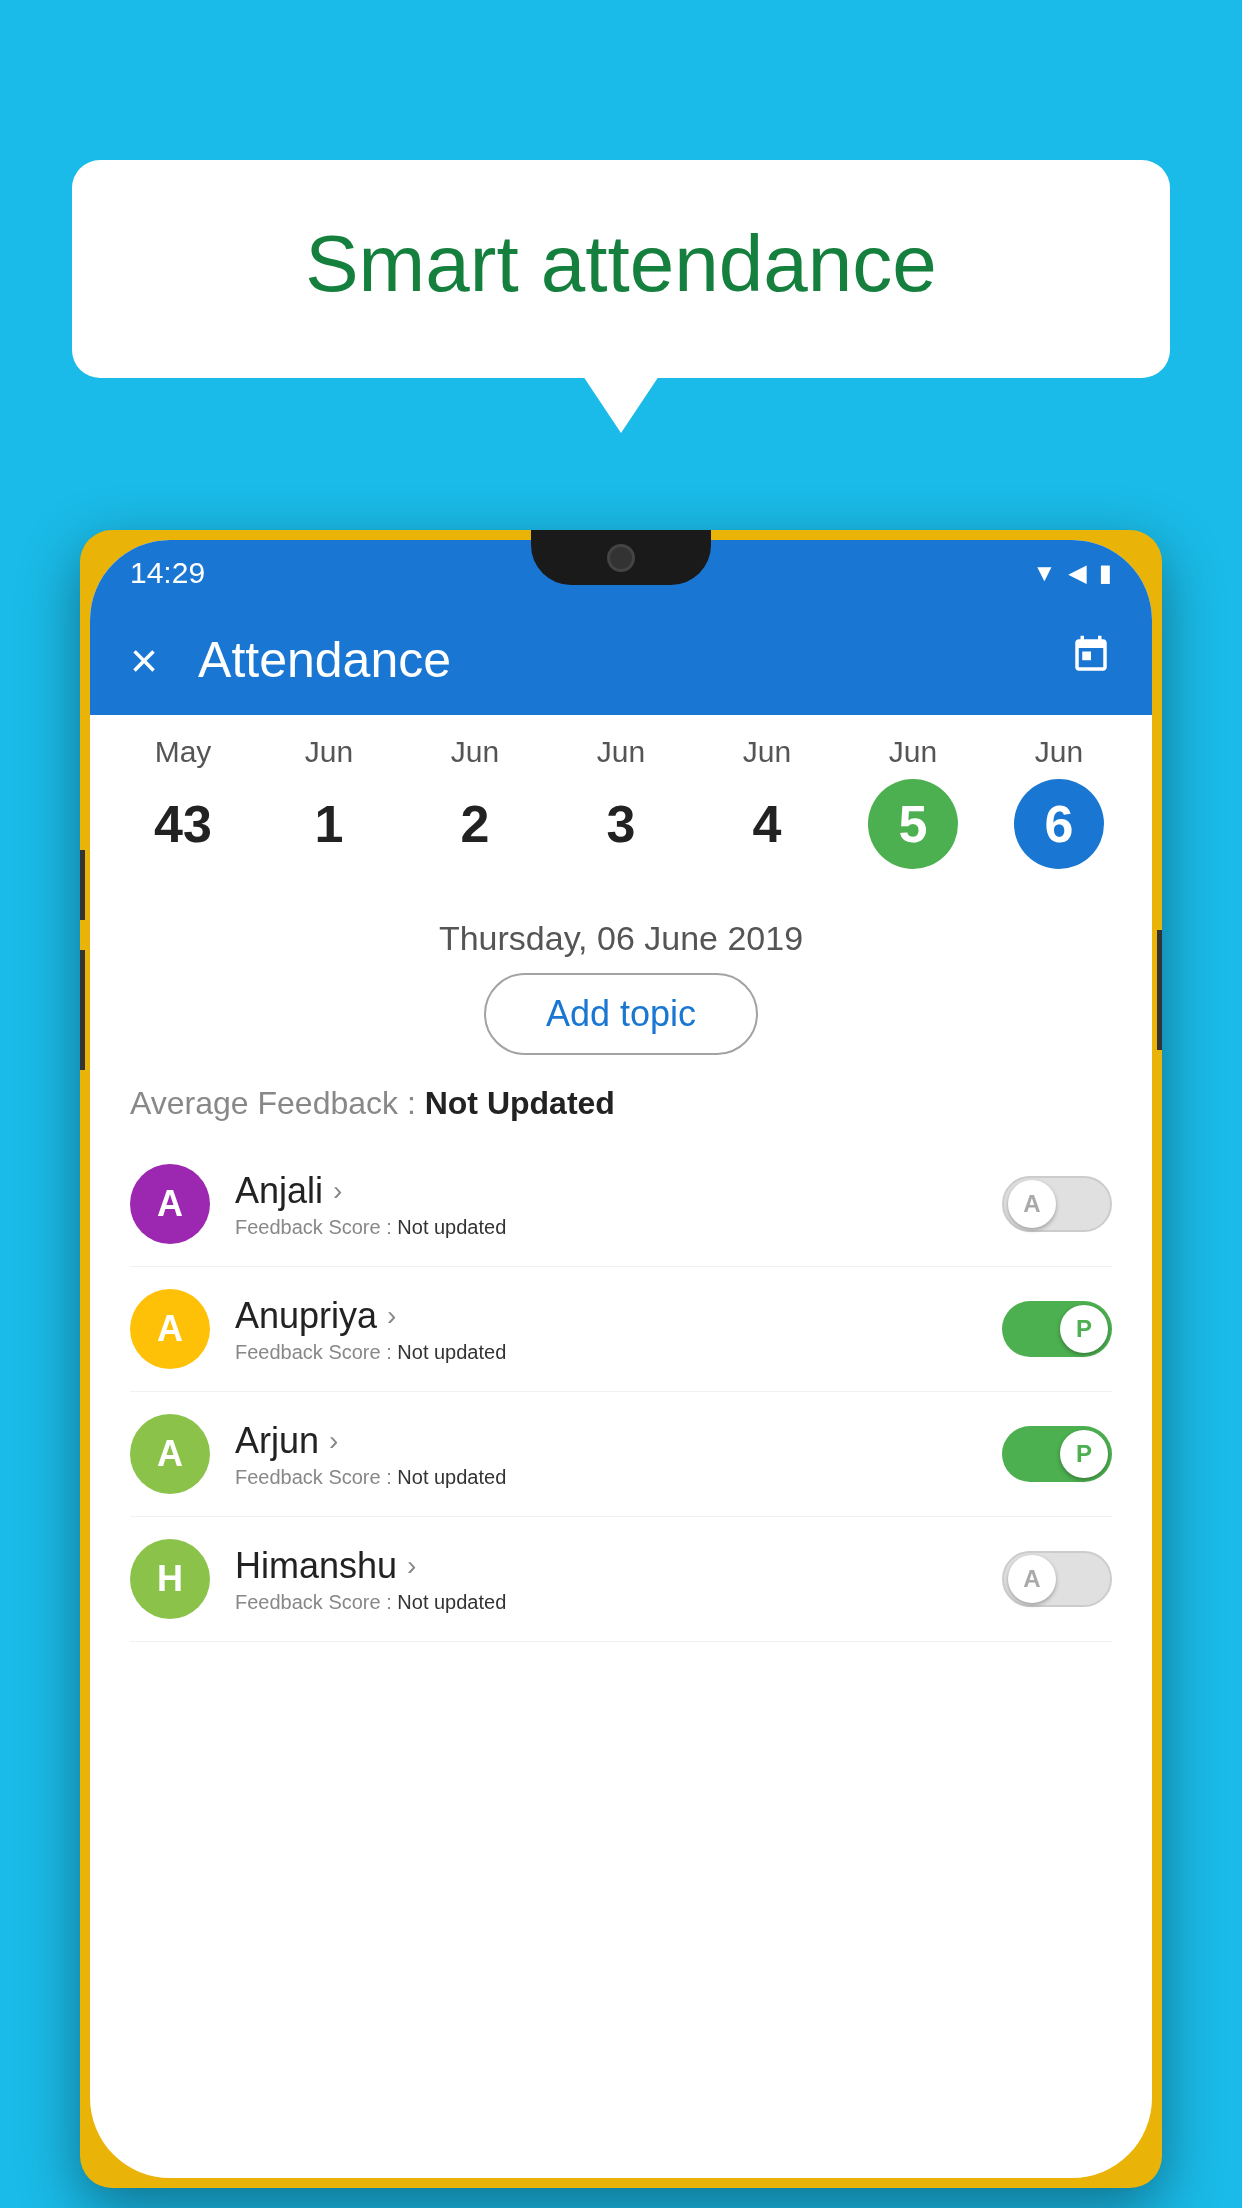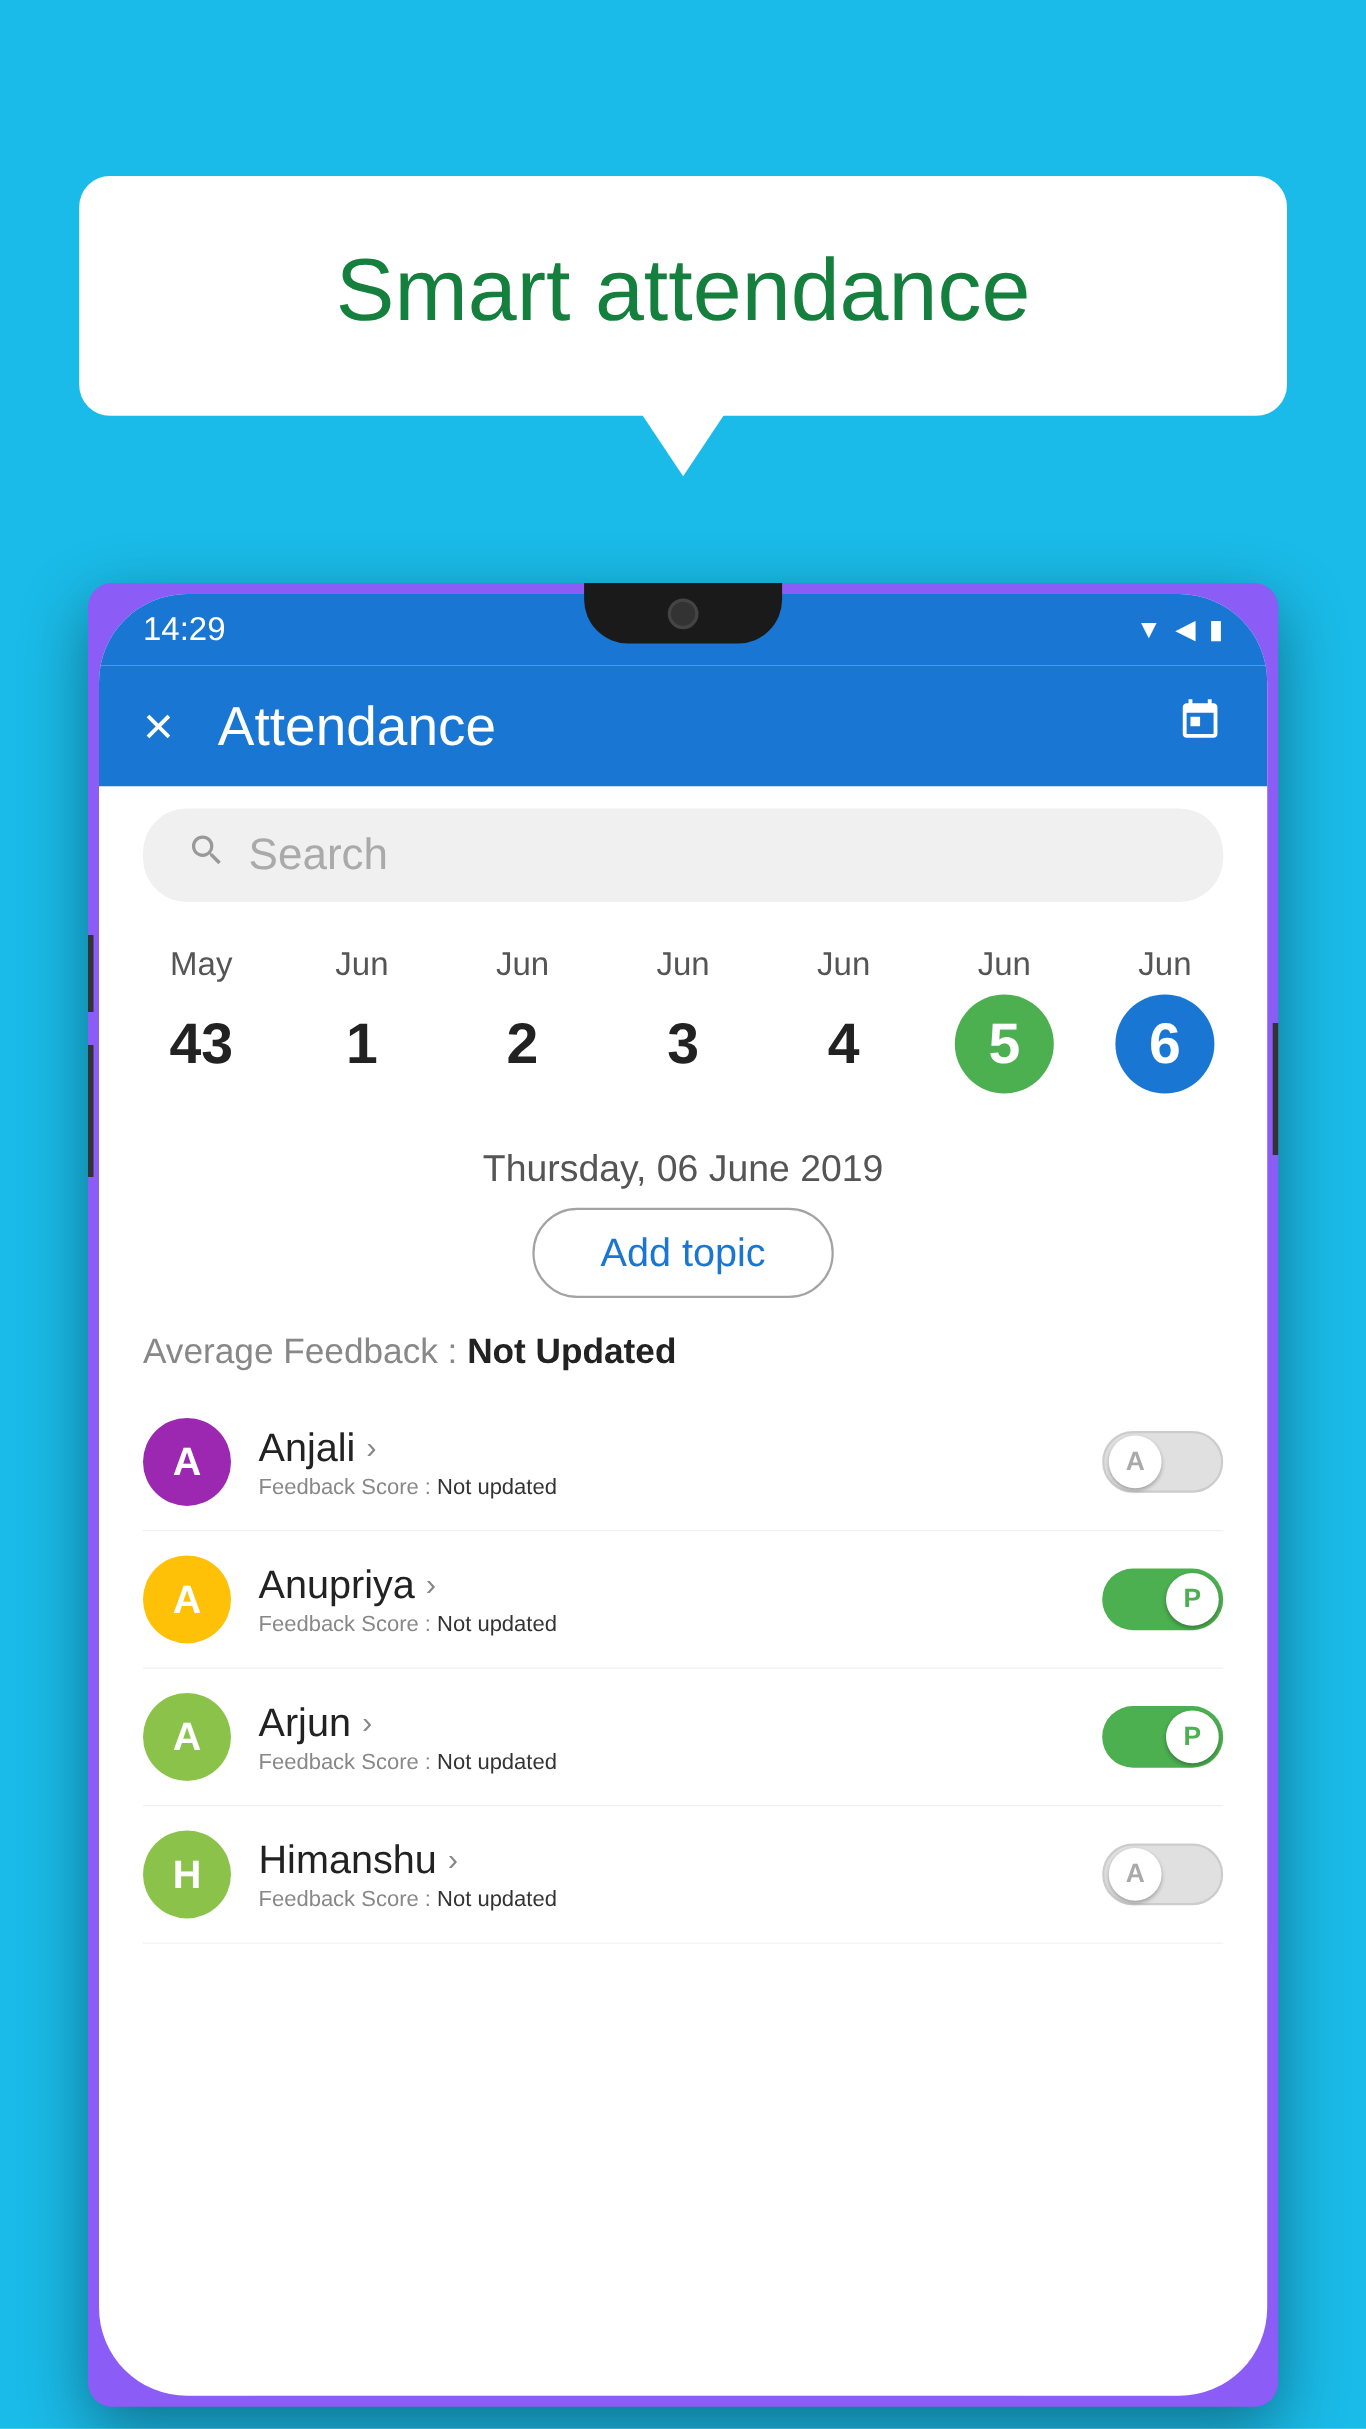--- a/index.html
+++ b/index.html
@@ -56,22 +56,22 @@
       font-weight: 300;
     }
 
     
     .phone-frame {
       position: absolute;
       top: 530px;
       left: 80px;
       right: 80px;
       bottom: 20px;
-      background: #8b5cf6;
-      border-radius: 22px;
+      background: #eab308;
+      border-radius: 32px;
       overflow: hidden;
       box-shadow: 0 20px 60px rgba(0,0,0,0.4);
     }
 
     
     .phone-notch {
       position: absolute;
       top: 0;
       left: 50%;
       transform: translateX(-50%);
@@ -427,30 +427,20 @@
     <div class="app-bar">
       <span class="app-bar-close">×</span>
       <span class="app-bar-title">Attendance</span>
       <span class="app-bar-calendar">
         <svg width="42" height="42" viewBox="0 0 24 24" fill="white">
           <path d="M19 3h-1V1h-2v2H8V1H6v2H5c-1.1 0-2 .9-2 2v14c0 1.1.9 2 2 2h14c1.1 0 2-.9 2-2V5c0-1.1-.9-2-2-2zm0 16H5V8h14v11zM7 10h5v5H7z"></path>
         </svg>
       </span>
     </div>
 
-    <div class="search-container">
-      <div class="search-bar">
-        <span class="search-icon-svg">
-          <svg width="36" height="36" viewBox="0 0 24 24" fill="#999">
-            <path d="M15.5 14h-.79l-.28-.27A6.471 6.471 0 0 0 16 9.5 6.5 6.5 0 1 0 9.5 16c1.61 0 3.09-.59 4.23-1.57l.27.28v.79l5 4.99L20.49 19l-4.99-5zm-6 0C7.01 14 5 11.99 5 9.5S7.01 5 9.5 5 14 7.01 14 9.5 11.99 14 9.5 14z"></path>
-          </svg>
-        </span>
-        <span class="search-text">Search</span>
-      </div>
-    </div>
 
     <div class="calendar-strip" id="cal-strip">
     <div class="cal-day">
           <div class="cal-month">May</div>
           <div class="cal-date">43</div>
         </div>
         <div class="cal-day">
           <div class="cal-month">Jun</div>
           <div class="cal-date">1</div>
         </div>

